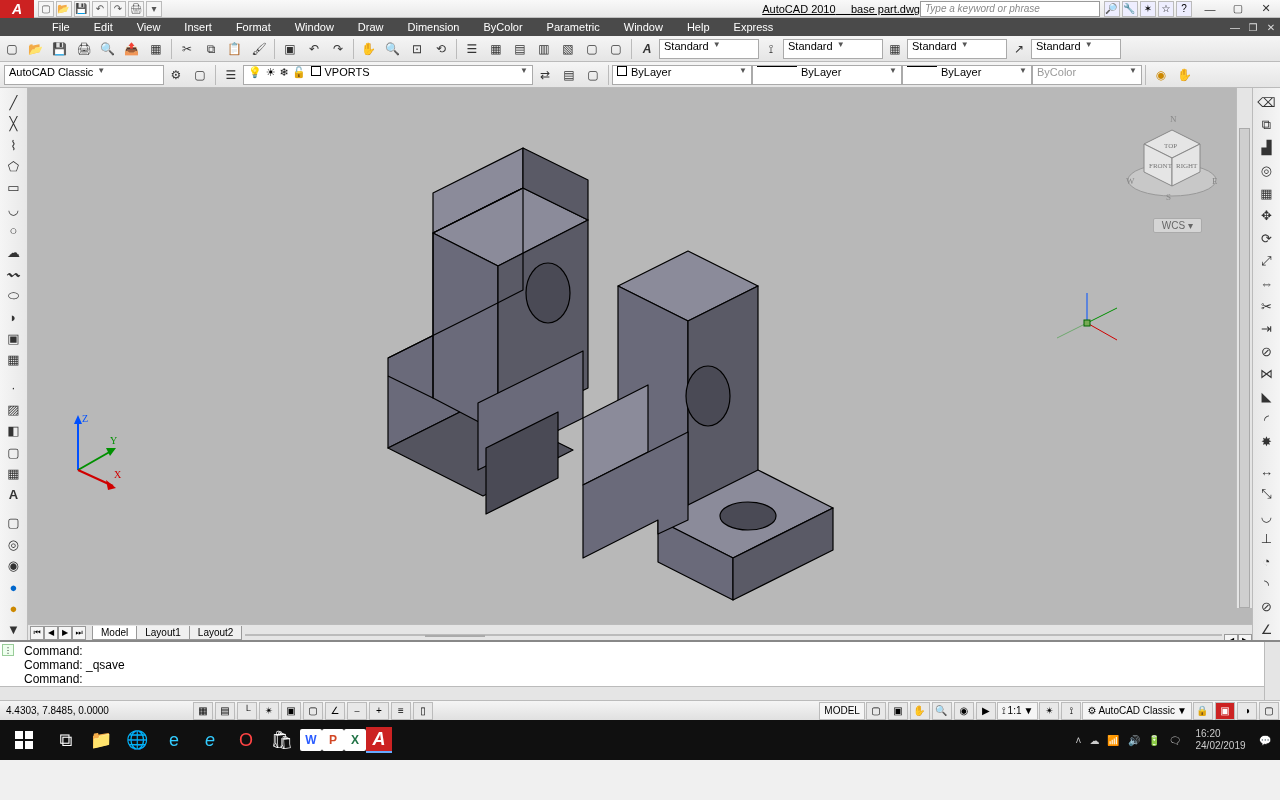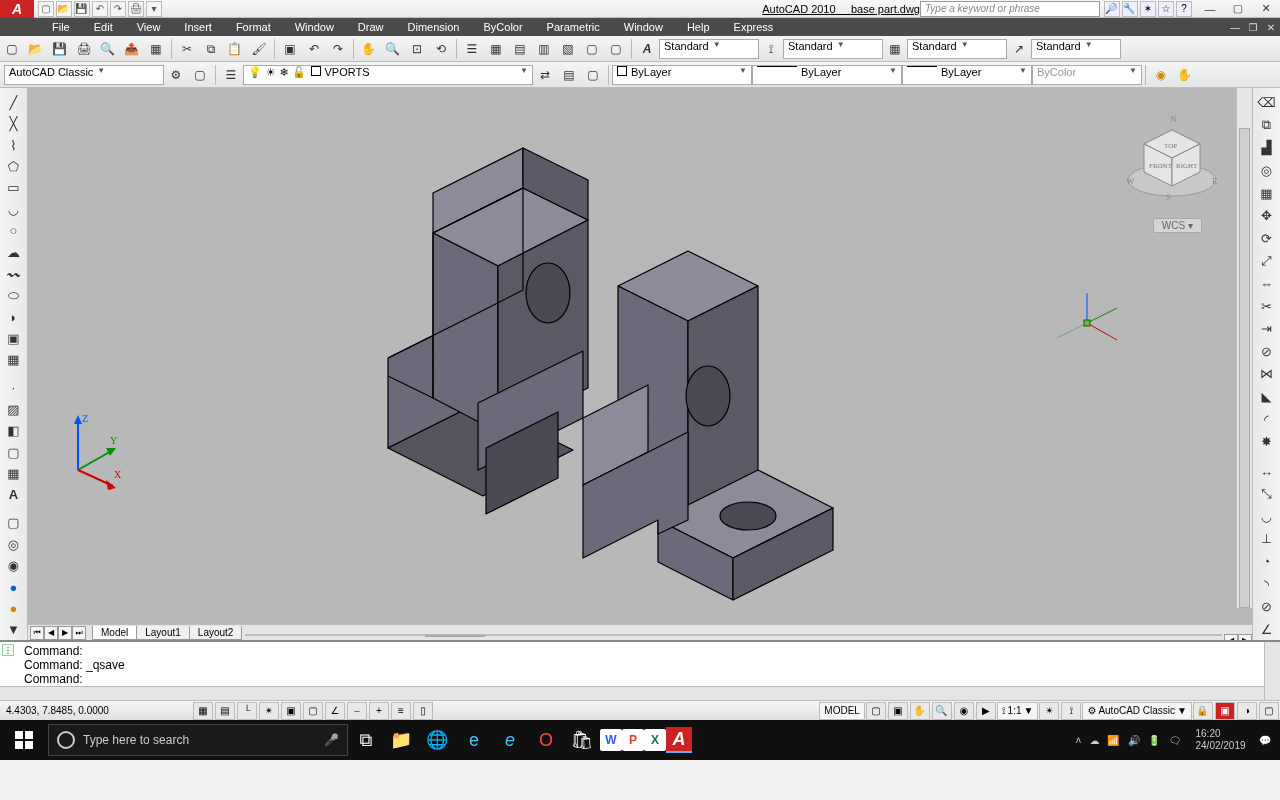--- a/index.html
+++ b/index.html
@@ -471,25 +471,20 @@
 
 <div class="taskbar">
   <div class="start">
     <svg width="18" height="18">
         <rect width="8" height="8" x="0" y="0" fill="#fff"></rect>
         <rect width="8" height="8" x="10" y="0" fill="#fff"></rect>
         <rect width="8" height="8" x="0" y="10" fill="#fff"></rect>
         <rect width="8" height="8" x="10" y="10" fill="#fff"></rect>
       </svg>
   </div>
-  <div class="search">
-    <div class="cortana"></div>
-    <span>Type here to search</span>
-    <span style="margin-left:auto;">🎤</span>
-  </div>
   <div class="appicon2">⧉</div>
   <div class="appicon2">📁</div>
   <div class="appicon2">🌐</div>
   <div class="appicon2" style="color:#3cf;">e</div>
   <div class="appicon2" style="color:#3cf;font-style:italic;">e</div>
   <div class="appicon2" style="color:#f44;">O</div>
   <div class="appicon2">🛍</div>
   <div class="appicon2" style="color:#2a5cff;background:#fff;width:22px;height:22px;border-radius:2px;font-size:12px;font-weight:bold;">W</div>
   <div class="appicon2" style="color:#d24726;background:#fff;width:22px;height:22px;border-radius:2px;font-size:12px;font-weight:bold;">P</div>
   <div class="appicon2" style="color:#217346;background:#fff;width:22px;height:22px;border-radius:2px;font-size:12px;font-weight:bold;">X</div>

